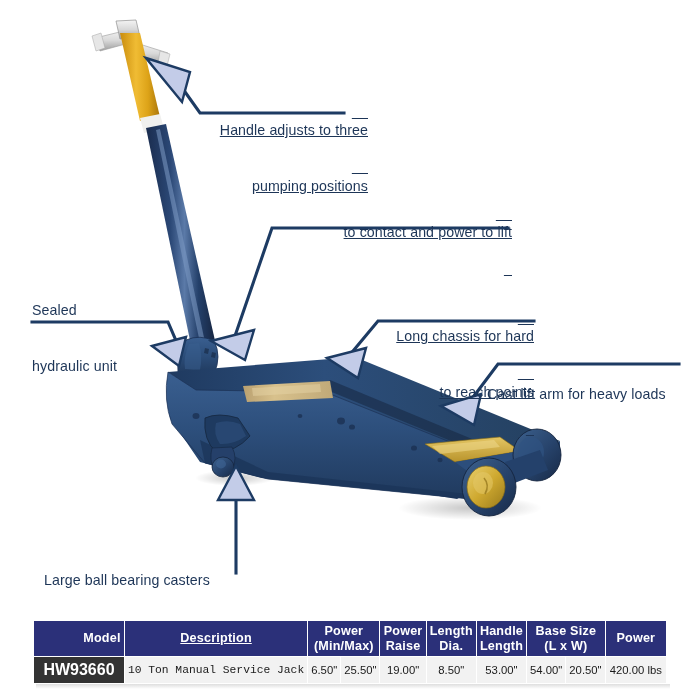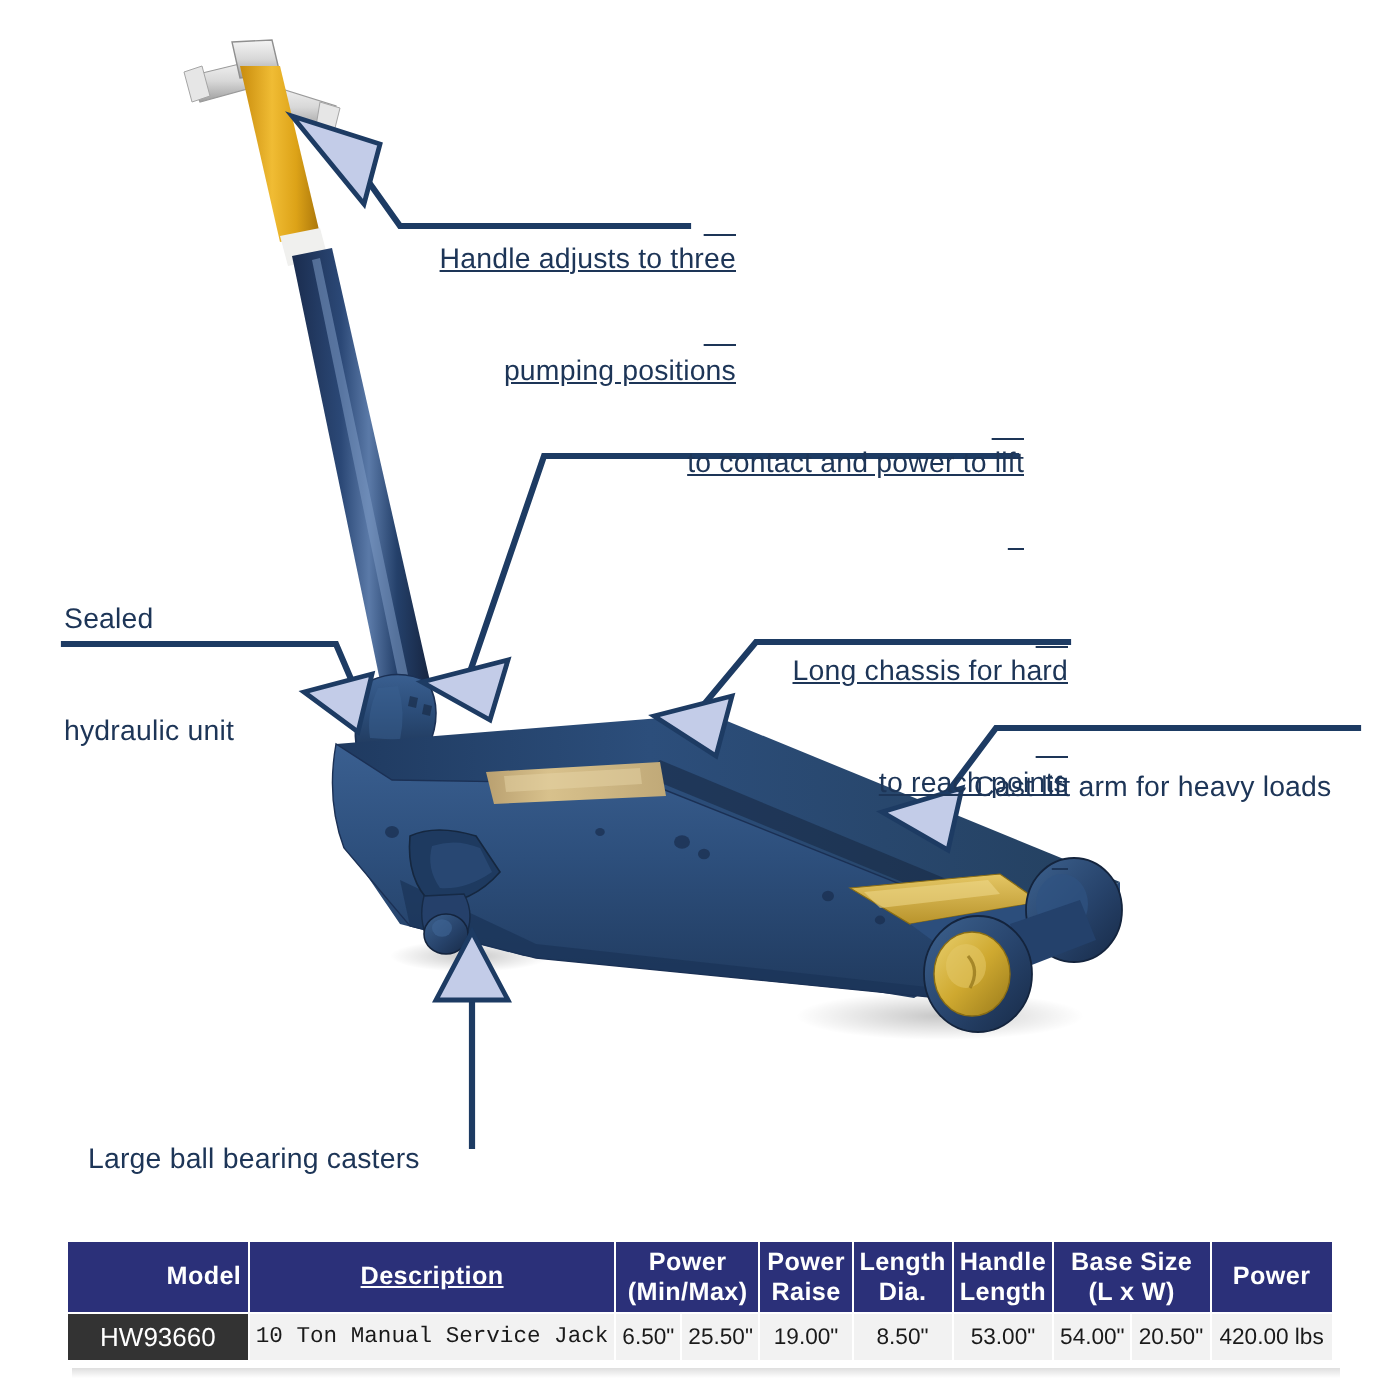--- a/index.html
+++ b/index.html
@@ -47,22 +47,22 @@
     color:#1a1a1a;
     font-size:11.3px;
     text-align:center;
     padding:4px 3px;
     border:1px solid #ffffff;
     white-space:nowrap;
   }
   #spec-table td.model-cell{
     background:#333333;
     color:#ffffff;
-    font-weight:normal;
-    font-size:13px;
+    font-weight:bold;
+    font-size:16px;
   }
   #spec-table td.desc-cell{font-size:11.3px;font-family:Liberation Mono, monospace;}
   .tbl-shadow{
     position:absolute;left:36px;top:684px;width:634px;height:5px;
     background:linear-gradient(to bottom,rgba(0,0,0,.13),rgba(0,0,0,0));
   }
 </style>
 </head>
 <body>
 

